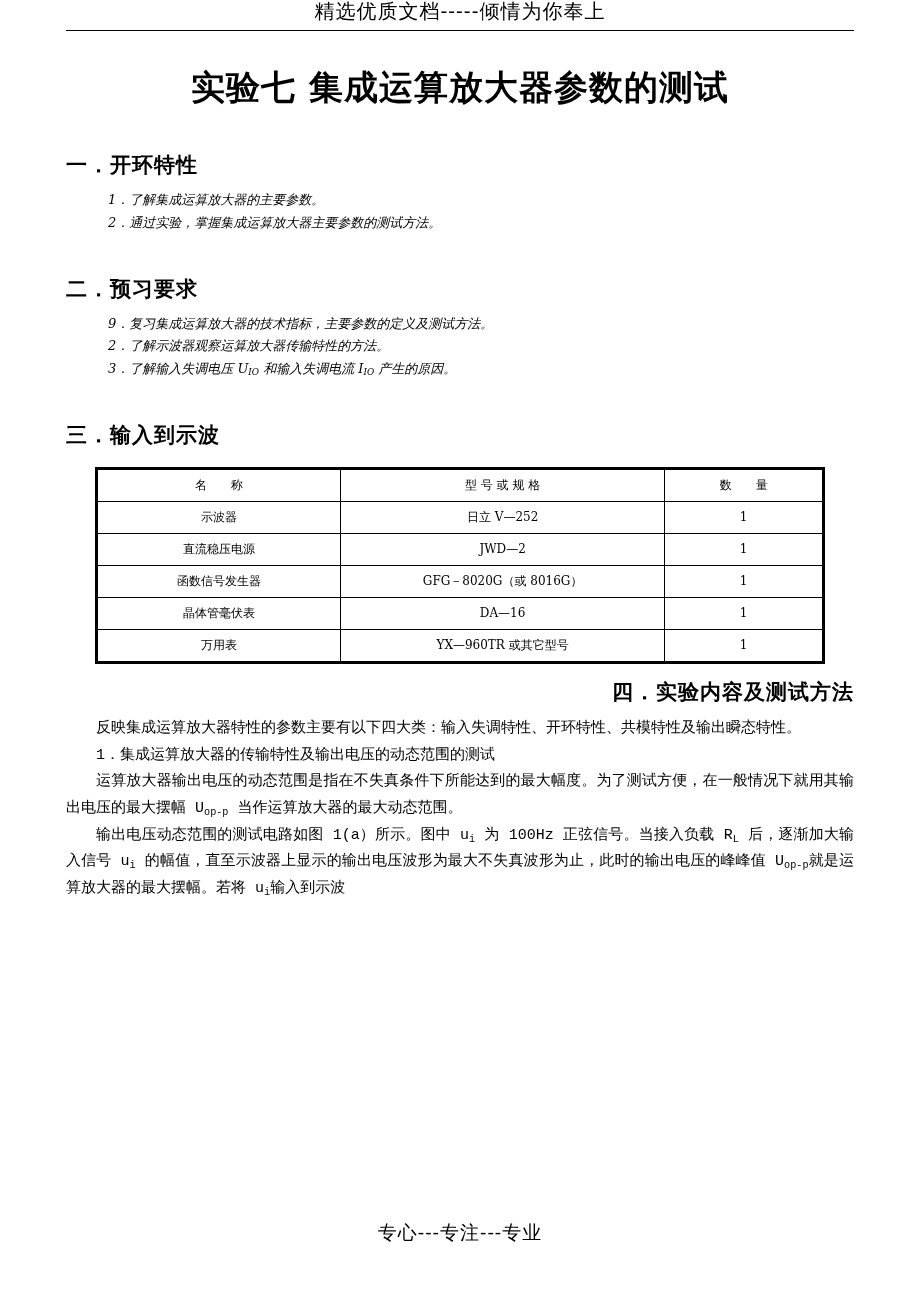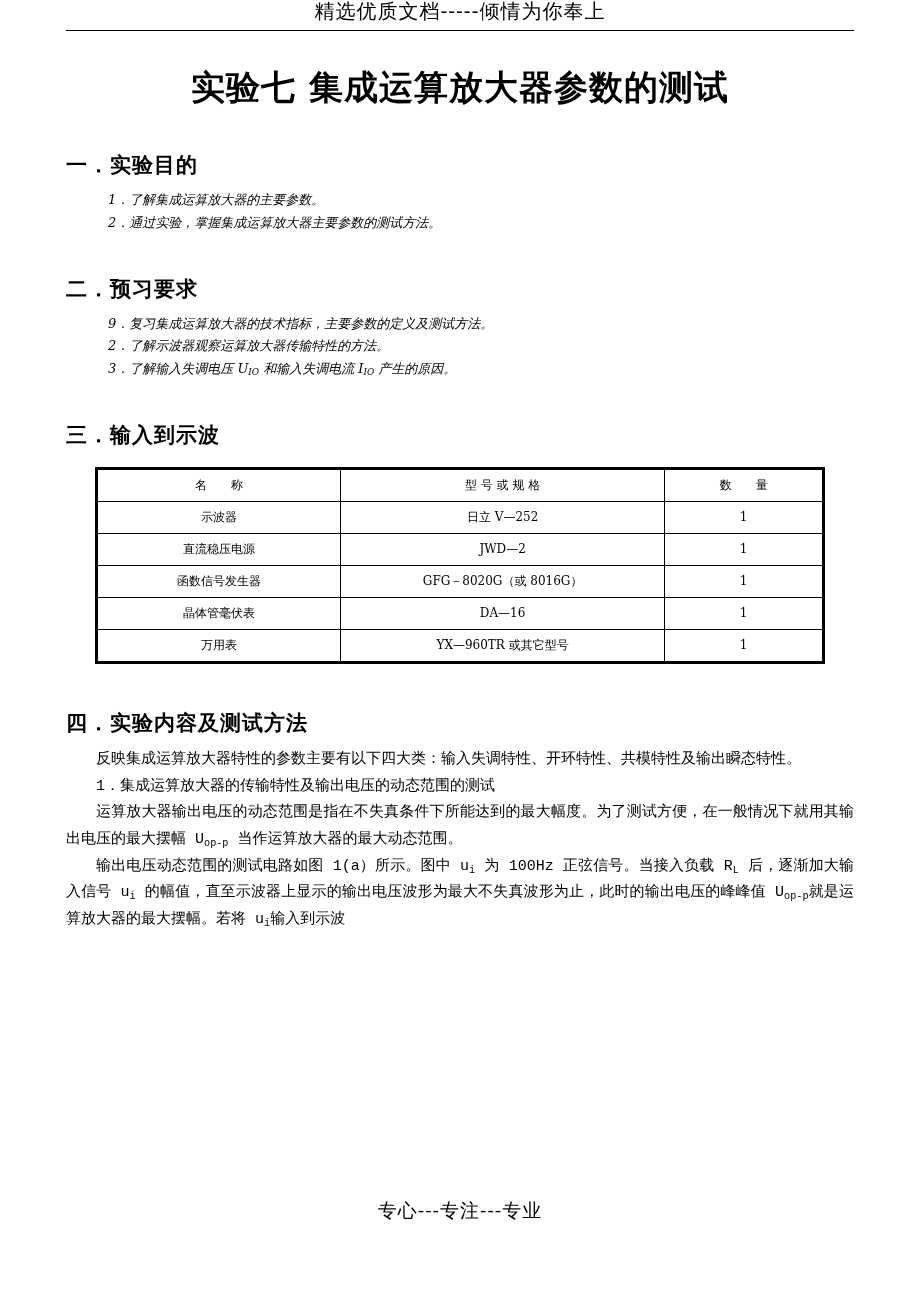--- a/index.html
+++ b/index.html
@@ -48,21 +48,21 @@
 
   
   .section-h {
     font-family: "DejaVu Serif", "Liberation Serif", serif;
     font-weight: bold;
     font-size: 21px;
     margin-top: 40px;
     margin-bottom: 10px;
     letter-spacing: 1px;
   }
-  .section-h.tight { margin-top: 45px; }
+  .section-h.tight { margin-top: 14px; text-align: right; }
 
   
   .li {
     font-family: "DejaVu Serif", "Liberation Serif", serif;
     font-size: 13px;
     line-height: 1.75;
     margin-left: 42px;
     font-style: italic;
   }
   .para {
@@ -101,38 +101,38 @@
   table.equip tr:last-child td { border-bottom: 3px solid #000; }
   table.equip tr td:first-child { border-left: 3px solid #000; }
   table.equip tr td:last-child { border-right: 3px solid #000; }
   table.equip tr:first-child td { border-top: 3px solid #000; }
 
   
   .footer {
     position: absolute;
     left: 0;
     right: 0;
-    bottom: 76px;
+    bottom: 54px;
     text-align: center;
     font-family: "DejaVu Serif", "Liberation Serif", serif;
     font-size: 19px;
     letter-spacing: 1px;
   }
 </style>
 </head>
 <body>
 
 <div class="page">
 
   <div class="header-text">精选优质文档-----倾情为你奉上</div>
   <div class="header-rule"></div>
 
   <div class="doc-title">实验七   集成运算放大器参数的测试</div>
 
-  <div class="section-h">一．实验目的</div>
+  <div class="section-h">一．开环特性</div>
   <div class="li">1．了解集成运算放大器的主要参数。</div>
   <div class="li">2．通过实验，掌握集成运算放大器主要参数的测试方法。</div>
 
   <div class="section-h">二．预习要求</div>
   <div class="li">9．复习集成运算放大器的技术指标，主要参数的定义及测试方法。</div>
   <div class="li">2．了解示波器观察运算放大器传输特性的方法。</div>
   <div class="li"><span>3．了解输入失调电压 U</span><sub>IO</sub><span> 和输入失调电流 I</span><sub>IO</sub><span> 产生的原因。</span></div>
 
   <div class="section-h">三．输入到示波</div>
 

